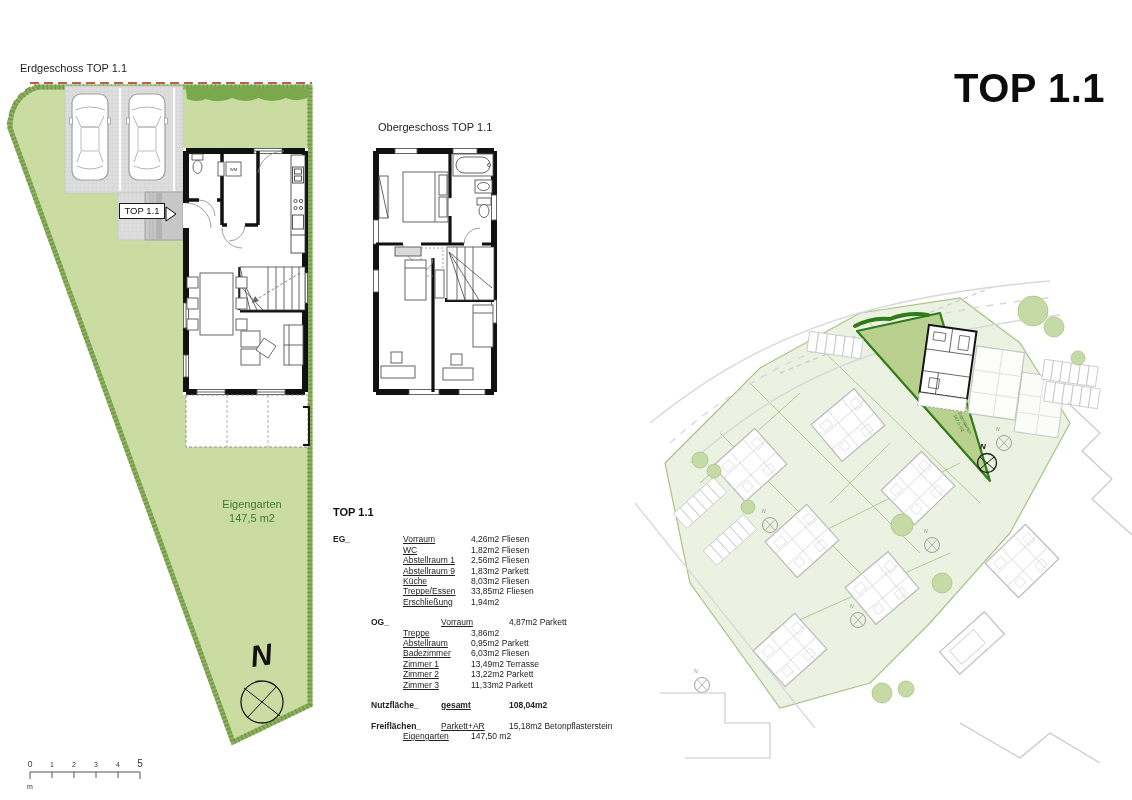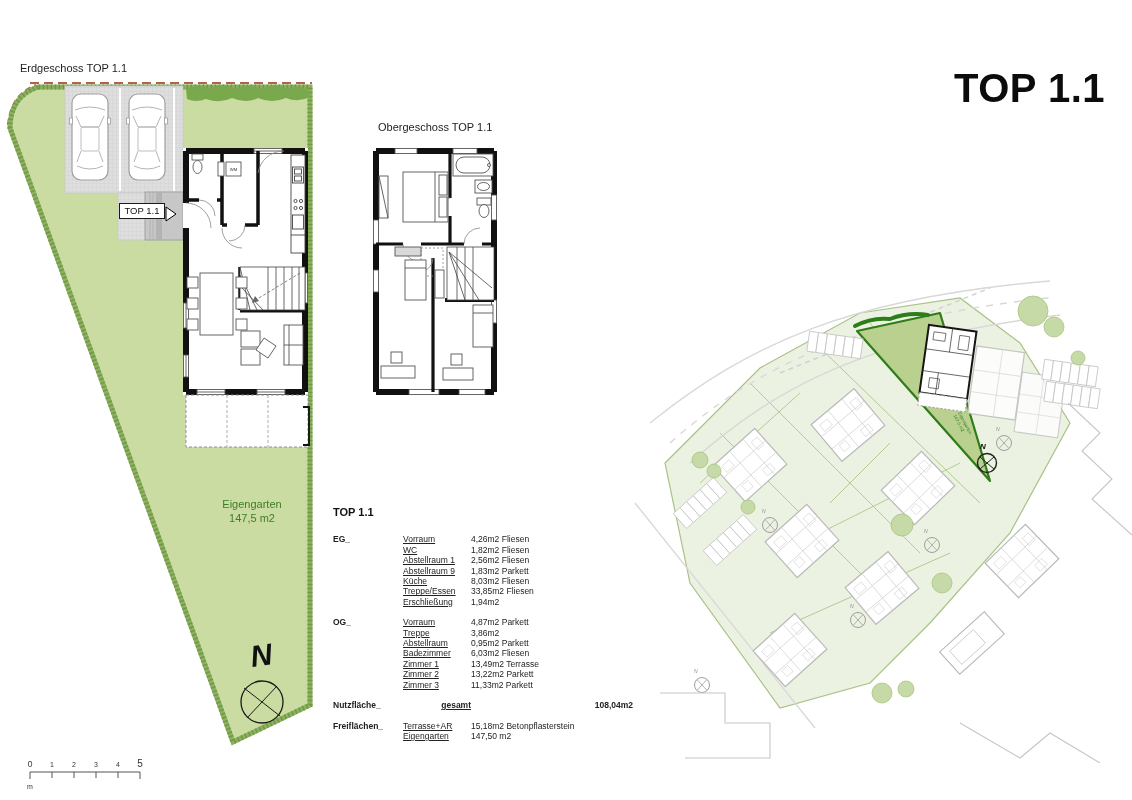--- a/index.html
+++ b/index.html
@@ -8,25 +8,25 @@
   .abs{position:absolute;}
   svg{font-family:"Liberation Sans", sans-serif;}
   .plan-label{font-size:11px;color:#1d1d1d;}
   .big-title{font-size:40px;font-weight:bold;color:#0c0c0c;letter-spacing:0.5px;text-align:right;}
   .entry-label{width:44px;height:14px;background:#fff;border:1px solid #1a1a1a;
                font-size:9.5px;line-height:14px;text-align:center;color:#111;}
   .garden-label{width:190px;text-align:center;color:#3f7d2a;font-size:11px;line-height:14px;}
   .area-table{width:300px;font-size:8.5px;line-height:10.4px;color:#222;}
   .tbl-title{font-size:11px;font-weight:bold;margin-bottom:17px;color:#111;}
   .trow{display:flex;}
-  .trow.gap{margin-top:10px;}
+  .trow.gap{margin-top:10px;margin-left:38px;}
   .tkey{width:70px;font-weight:bold;flex:none;}
   .tname{width:68px;flex:none;text-decoration:underline;}
   .tval{flex:1;}
-  .trow.bold .tname,.trow.bold .tval{font-weight:bold;text-align:right;}
+  .trow.bold .tname,.trow.bold .tval{font-weight:bold;}
 </style>
 </head>
 <body>
 
 <div id="stage">
 
   <div class="abs plan-label" style="left:20px;top:62px;">Erdgeschoss TOP 1.1</div>
 
   <svg class="abs" style="left:0;top:55px;" width="340" height="710" viewBox="0 0 340 710">
     <defs>
@@ -335,21 +335,21 @@
         </div>
 
         <div class="trow gap bold">
           <span class="tkey">Nutzfläche_</span>
           <span class="tname">gesamt</span>
           <span class="tval">108,04m2</span>
         </div>
 
         <div class="trow gap">
           <span class="tkey">Freiflächen_</span>
-          <span class="tname">Terrasse+AR</span>
+          <span class="tname">Parkett+AR</span>
           <span class="tval">15,18m2 Betonpflasterstein</span>
         </div>
 
         <div class="trow">
           <span class="tkey"></span>
           <span class="tname">Eigengarten</span>
           <span class="tval">147,50 m2</span>
         </div>
       </div>
   </div>

